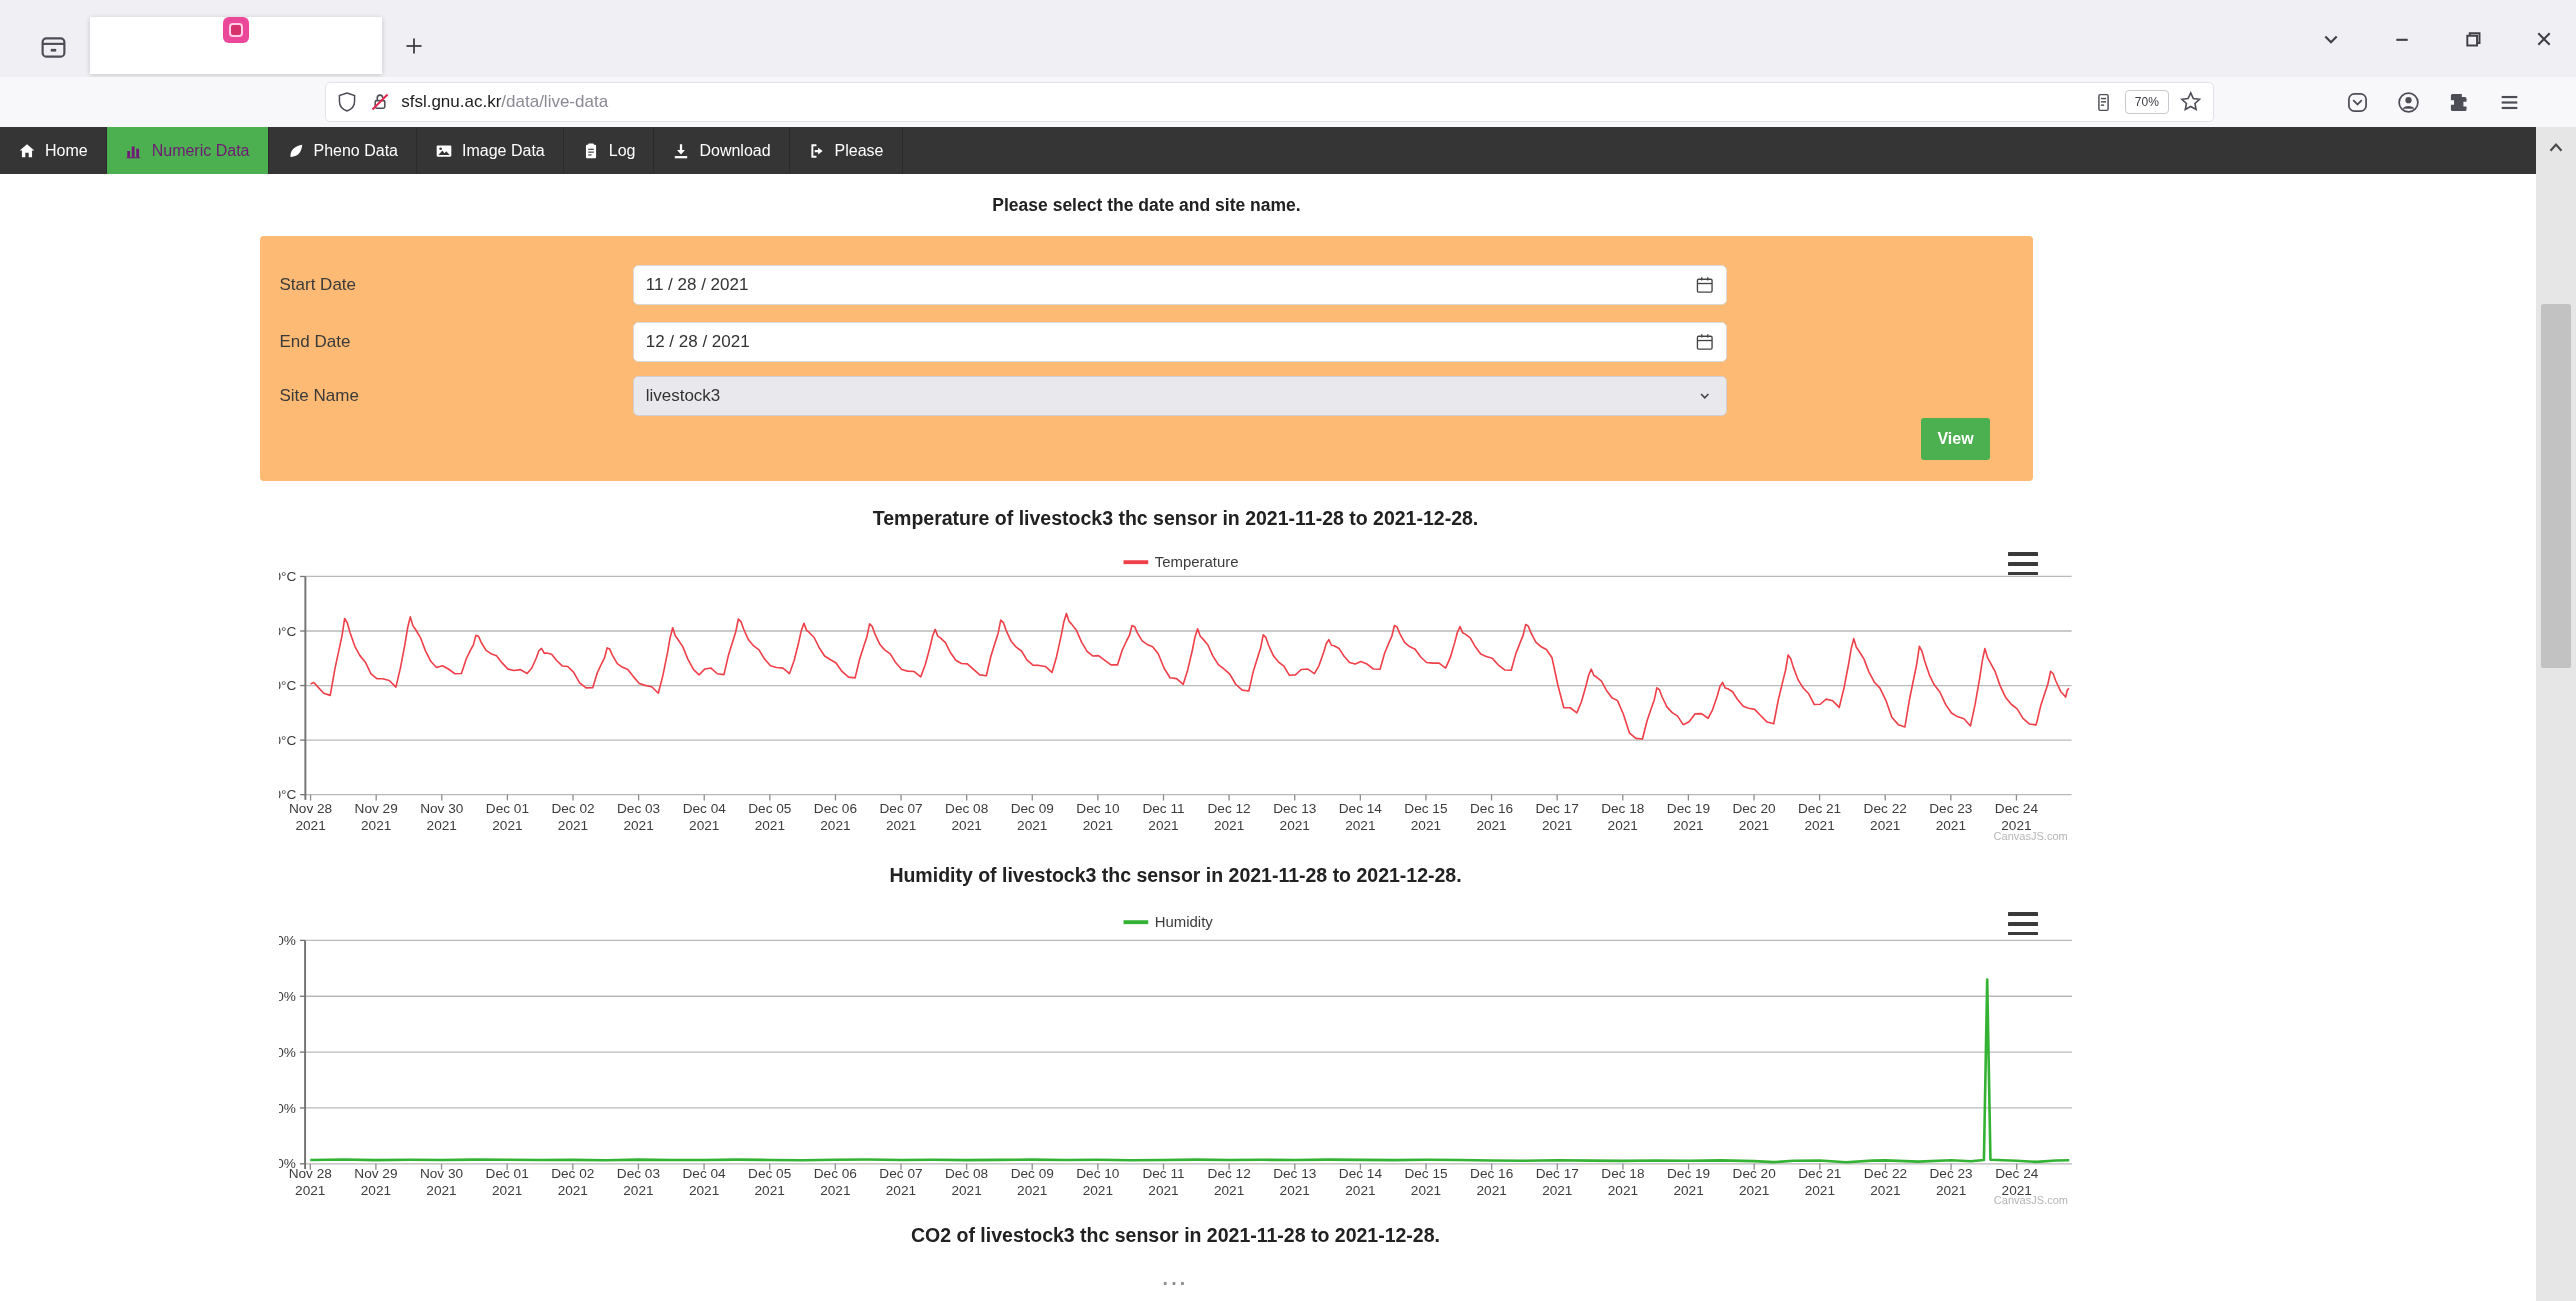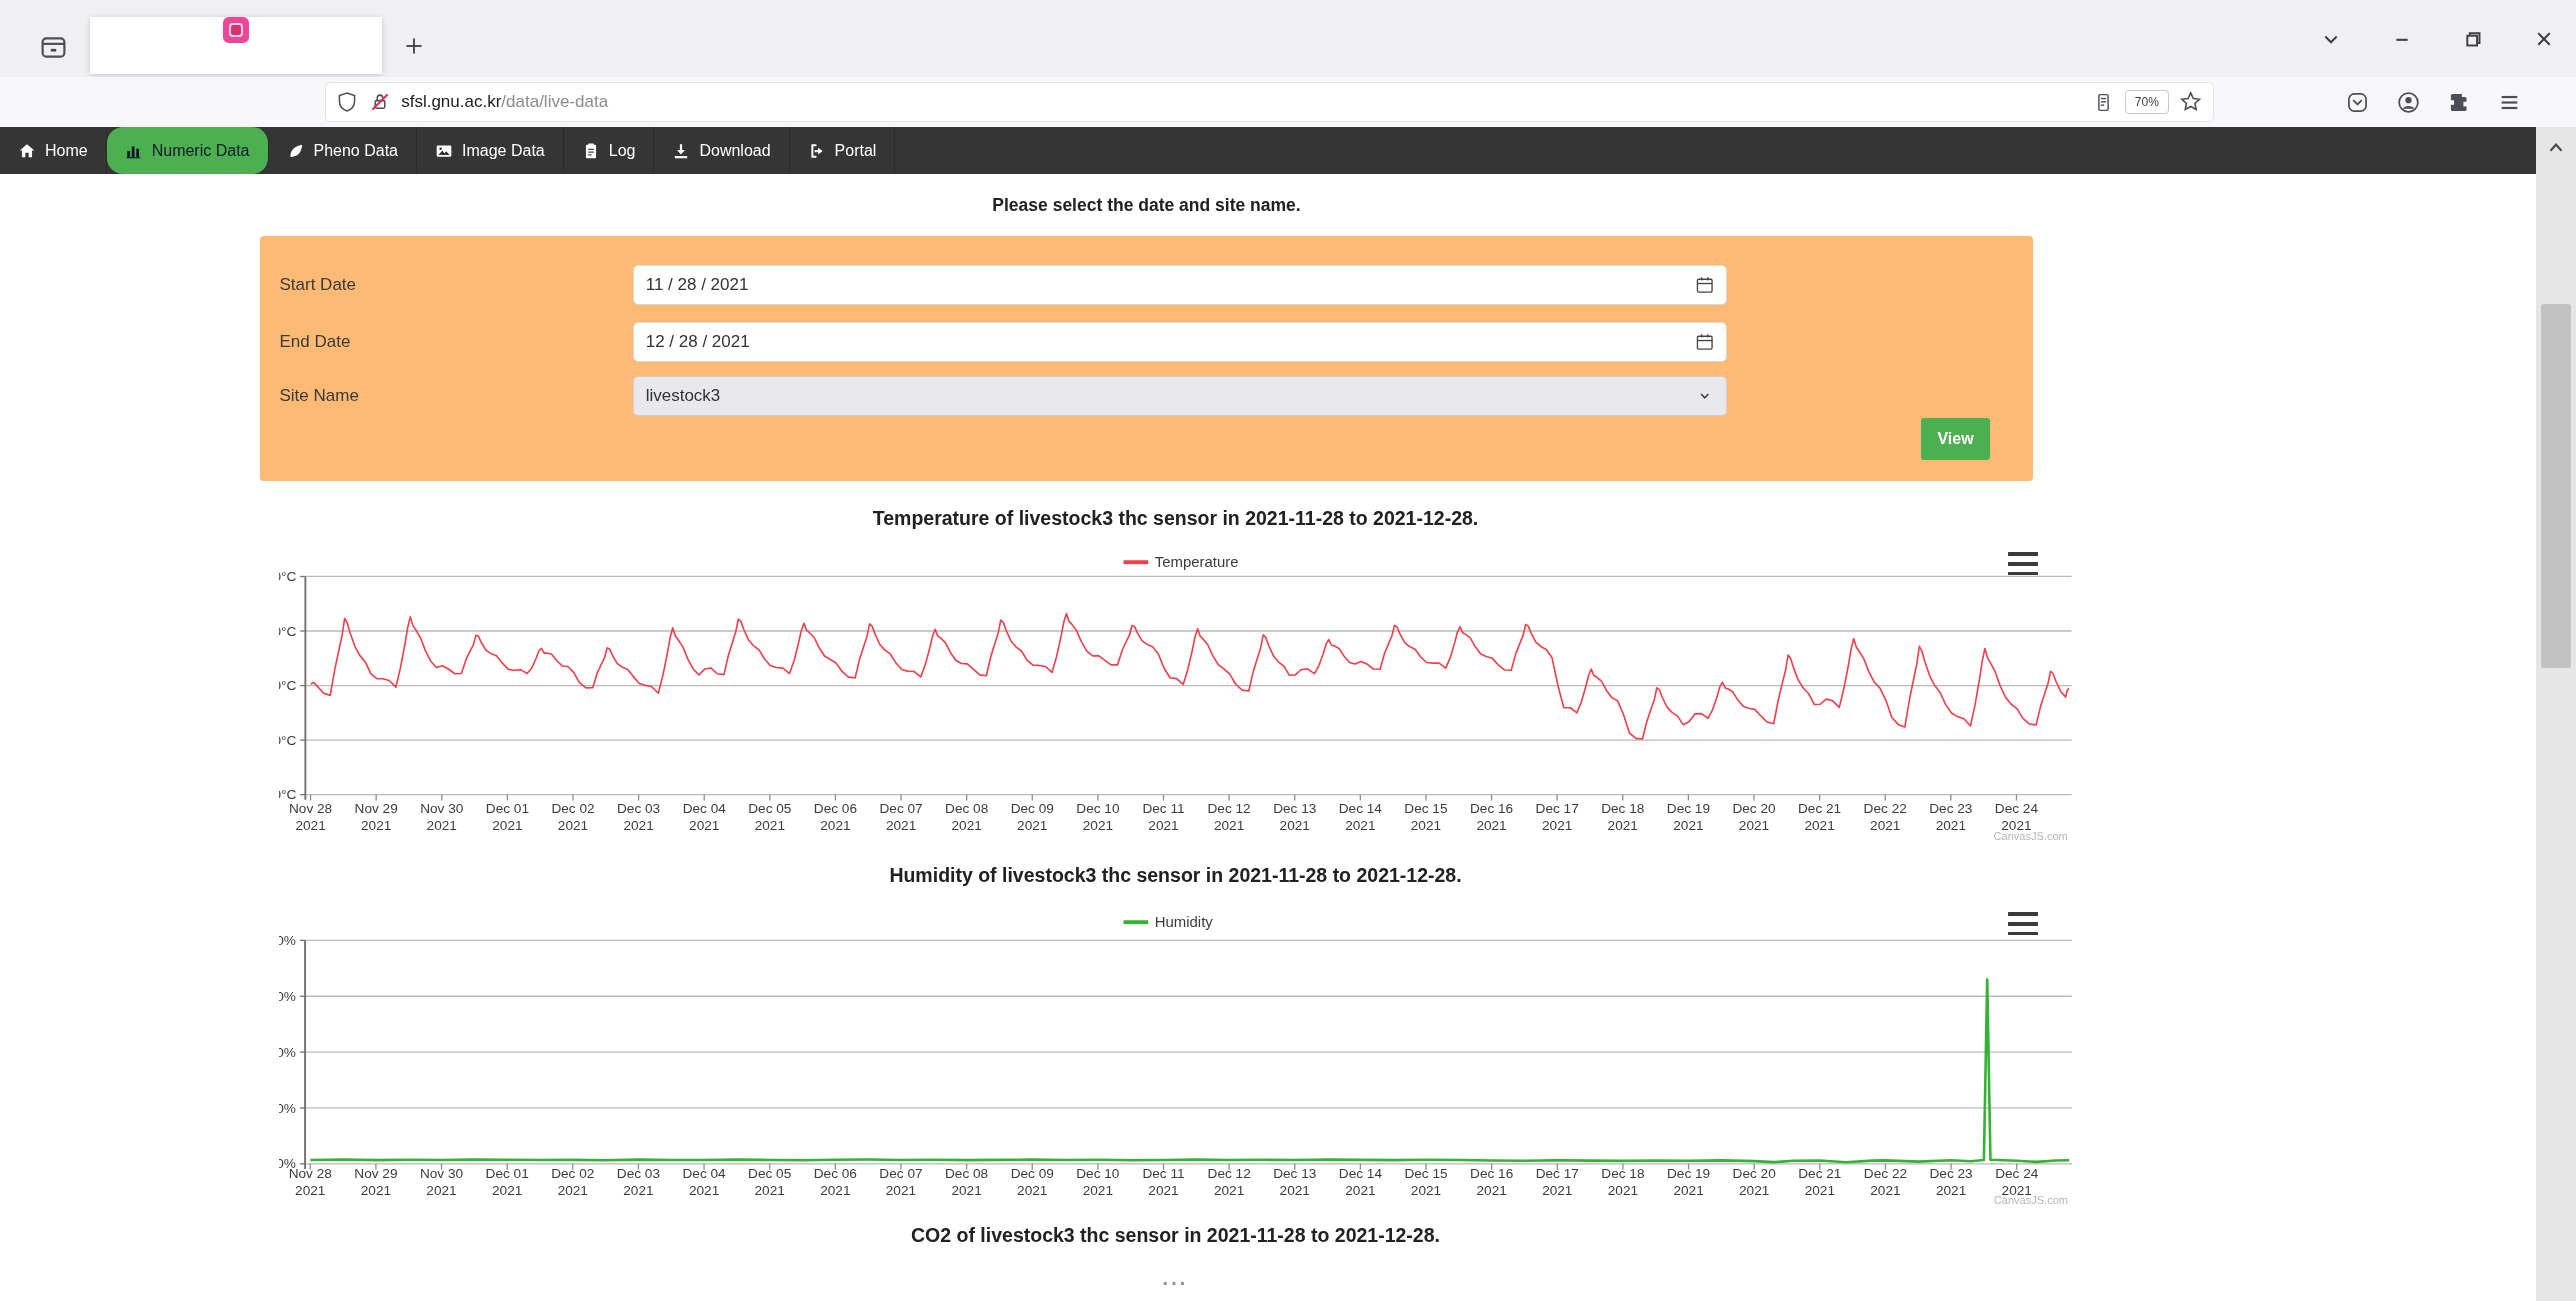--- a/index.html
+++ b/index.html
@@ -25,21 +25,21 @@
             border-radius:5.2px; display:flex; align-items:center; padding:0 10.4px; gap:10.4px; }
   .url-text { font-size:17px; color:#1d1d1f; white-space:nowrap; flex:1; }
   .url-text .path { color:#8a8a93; }
   .zoom-chip { border:0.6px solid #c8c8cf; border-radius:3.9px; background:#fff; font-size:12px; color:#3c3c42;
                padding:3.9px 9px; }
 
   
   .navbar { left:0; top:127px; width:2536px; height:47px; background:#353535; display:flex; align-items:stretch; }
   .nav-item { display:flex; align-items:center; gap:9px; padding:8px 18px; color:#fff; font-size:16px;
               border-right:1.3px solid #2b2b2b; cursor:pointer; white-space:nowrap; }
-  .nav-item.active { background:#4caf50; color:#0f172a;border-radius:16px; }
+  .nav-item.active { background:#4caf50; color:#701a75; }
   .nav-item svg { width:18px; height:18px; }
 
   
   .content { left:0; top:174px; width:2536px; height:1128px; background:#fff; }
   .h-center { text-align:center; font-weight:bold; color:#212121; }
   #heading-select { left:260px; top:195px; width:1773px; font-size:17.5px; }
   .panel { left:260px; top:236px; width:1773px; height:245px; background:#fdba74; border-radius:3.9px; }
   .frow { position:absolute; left:0; width:100%; height:40px; }
   .frow .flabel { position:absolute; left:19.5px; top:0; height:40px; display:flex; align-items:center;
                   font-size:17px; color:#3a3a3a; }
@@ -253,21 +253,21 @@
           <path fill="currentColor" d="M14 4 h4 v10 h5 l-7 8 -7-8 h5 z"></path>
           <rect x="5" y="25" width="22" height="4" fill="currentColor"></rect>
         </svg>
         <span>Download</span>
       </div>
       <div class="nav-item">
         <svg width="17" height="17" viewBox="0 0 32 32">
           <path fill="currentColor" d="M15 4 H6 V28 H15 V24.5 H9.5 V7.5 H15 Z"></path>
           <path fill="currentColor" d="M18 10 L26 16 L18 22 V18 H12 V14 H18 Z"></path>
         </svg>
-        <span>Portal</span>
+        <span>Please</span>
       </div>
     </nav>
 
   <div class="abs content"></div>
 
   <div class="abs h-center" id="heading-select">Please select the date and site name.</div>
 
   <div class="abs panel" id="form-panel">
     <div id="form-rows">
         <div class="frow" style="top: 29px;">

